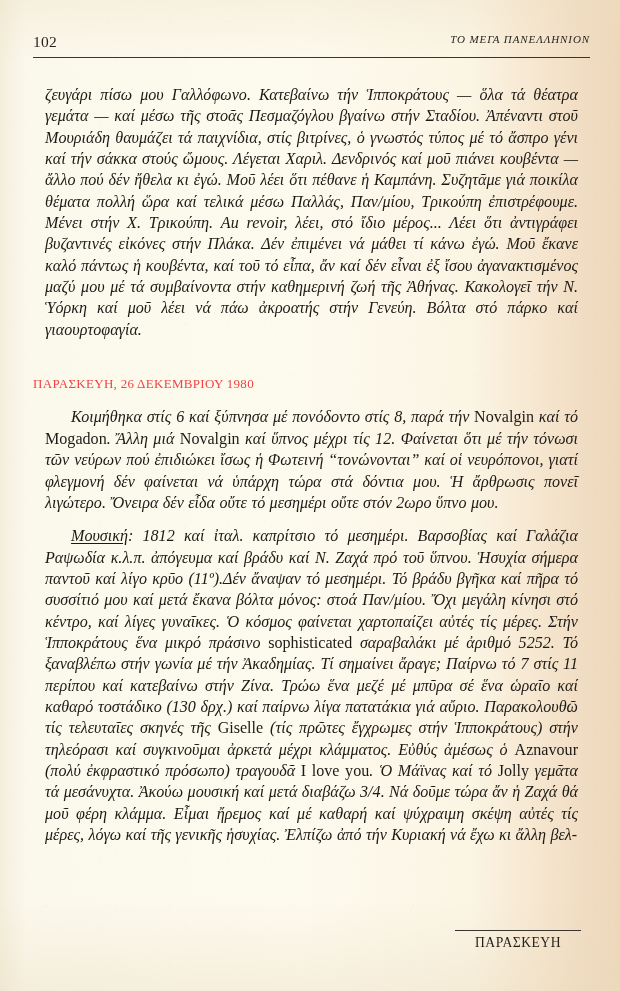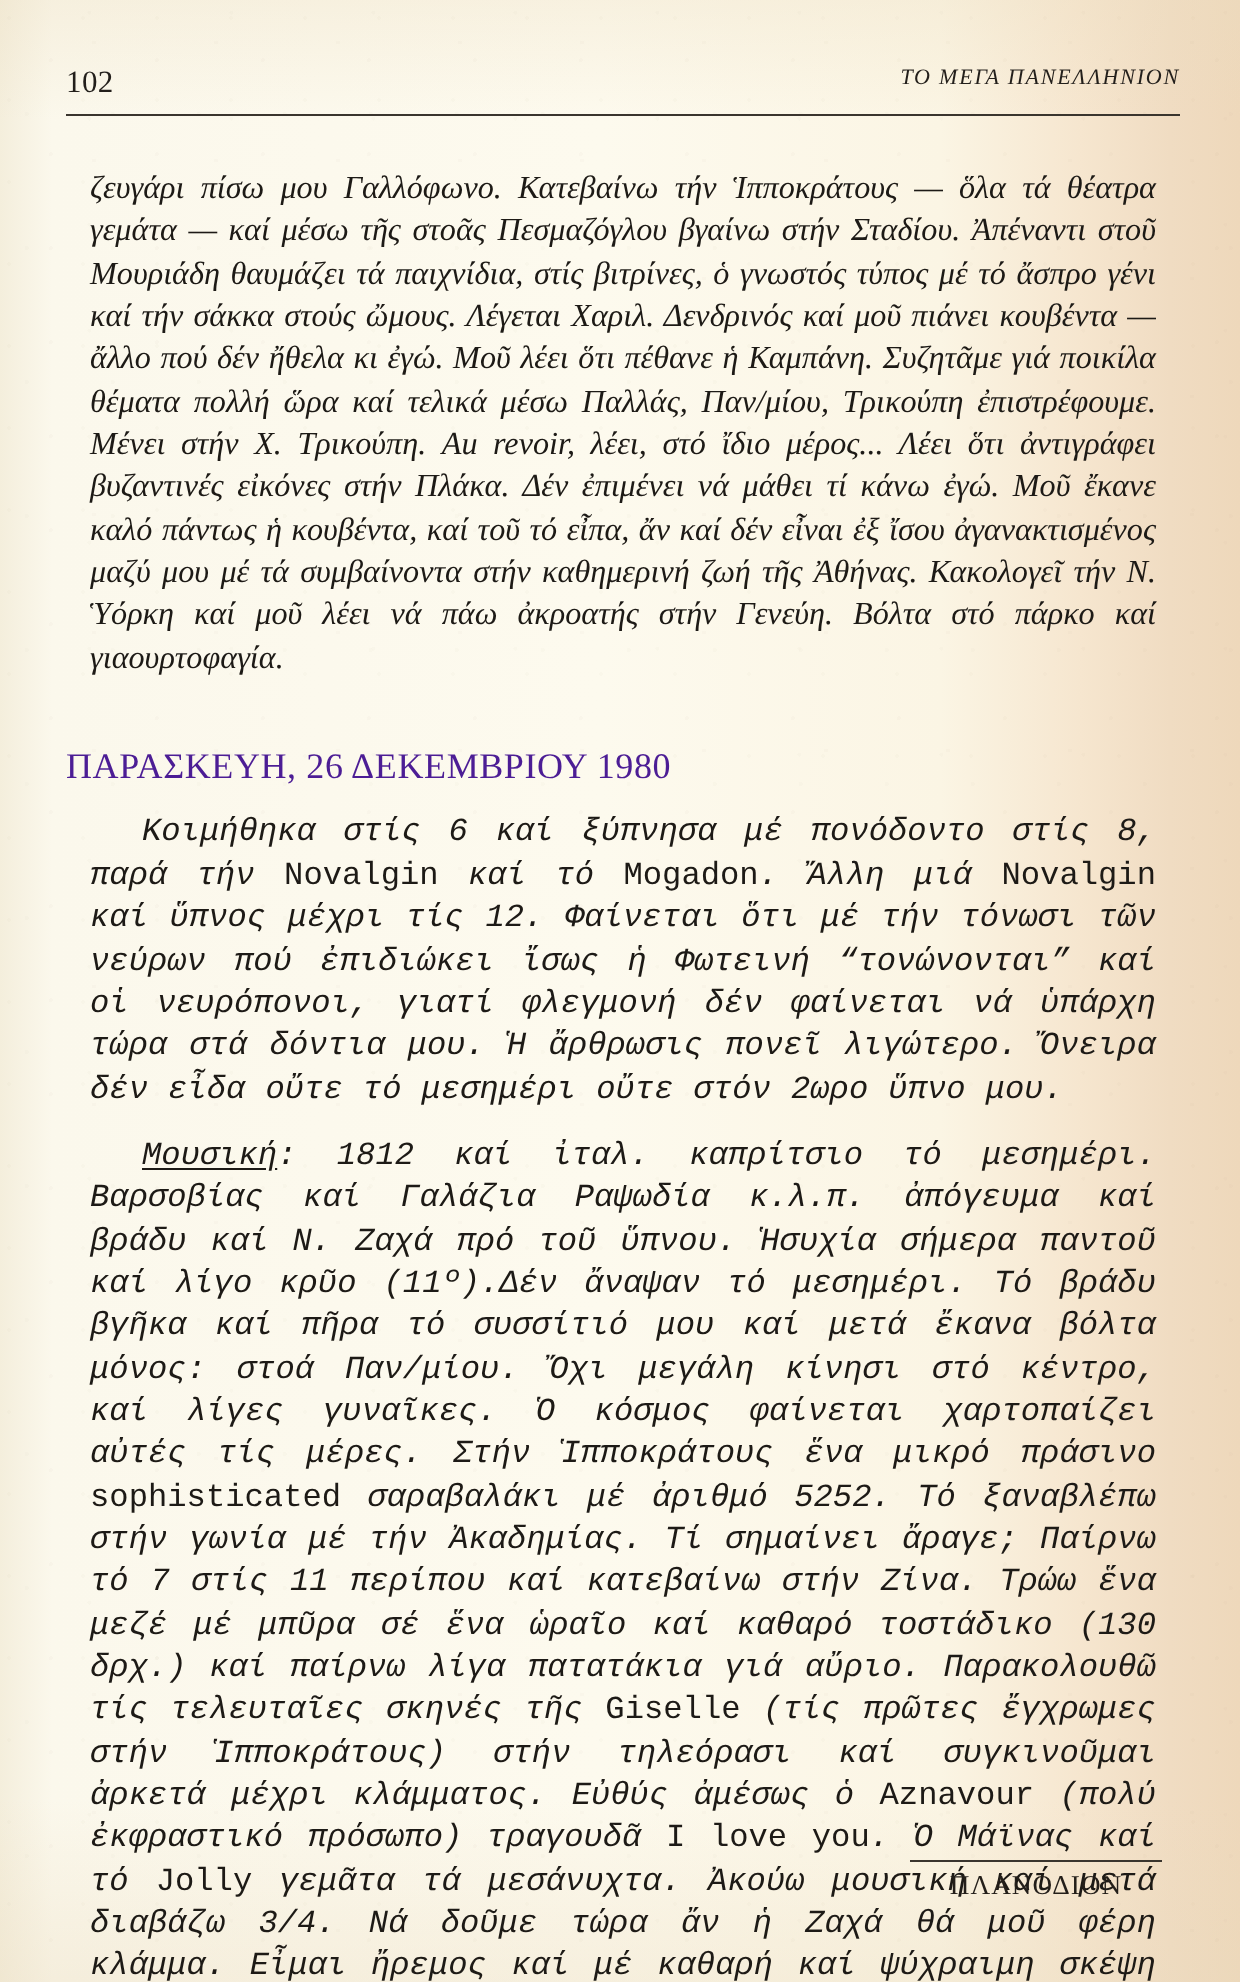--- a/index.html
+++ b/index.html
@@ -110,37 +110,36 @@
     line-height: 21.35px;
     text-align: justify;
     text-align-last: left;
     margin: 12px;
     color: #1d1a16;
     word-spacing: .4px;
     hyphens: none;
   }
   .para.indent {
     text-indent: 26px;
-    font-family: Liberation Mono, monospace;
   }
   .para .roman {
     font-style: normal;
   }
   .para .ul {
     text-decoration: underline;
     text-underline-offset: 2px;
   }
 
   .entry-head {
     font-style: normal;
-    font-size: 18px;
+    font-size: 13px;
     line-height: 21.35px;
     letter-spacing: .3px;
     margin: 0;
-    color: #4c1d95;
+    color: #ef4444;
   }
 
   .gap-before-entry { height: 21px; }
 
   
   .colophon {
     position: absolute;
     left: 455px;
     top: 930px;
     width: 126px;
@@ -183,16 +182,16 @@
     <p class="entry-head">ΠΑΡΑΣΚΕΥΗ, 26 ΔΕΚΕΜΒΡΙΟΥ 1980</p>
 
     <p class="para indent"><span>Κοιμήθηκα στίς 6 καί ξύπνησα μέ πονόδοντο στίς 8, παρά τήν </span><span class="roman">Novalgin</span><span> καί τό </span><span class="roman">Mogadon</span><span>. Ἄλλη μιά </span><span class="roman">Novalgin</span><span> καί ὕπνος μέχρι τίς 12. Φαίνεται ὅτι μέ τήν τόνωσι τῶν νεύρων πού ἐπιδιώκει ἴσως ἡ Φωτεινή “τονώνονται” καί οἱ νευρόπονοι, γιατί φλεγμονή δέν φαίνεται νά ὑπάρχη τώρα στά δόντια μου. Ἡ ἄρθρωσις πονεῖ λιγώτερο. Ὄνειρα δέν εἶδα οὔτε τό μεσημέρι οὔτε στόν 2ωρο ὕπνο μου.</span></p>
 
     <p class="para indent"><span class="ul">Μουσική</span><span>: 1812 καί ἰταλ. καπρίτσιο τό μεσημέρι. Βαρσοβίας καί Γαλάζια Ραψωδία κ.λ.π. ἀπόγευμα καί βράδυ καί Ν. Ζαχά πρό τοῦ ὕπνου. Ἡσυχία σήμερα παντοῦ καί λίγο κρῦο (11º).Δέν ἄναψαν τό μεσημέρι. Τό βράδυ βγῆκα καί πῆρα τό συσσίτιό μου καί μετά ἔκανα βόλτα μόνος: στοά Παν/μίου. Ὄχι μεγάλη κίνησι στό κέντρο, καί λίγες γυναῖκες. Ὁ κόσμος φαίνεται χαρτοπαίζει αὐτές τίς μέρες. Στήν Ἱπποκράτους ἕνα μικρό πράσινο </span><span class="roman">sophisticated</span><span> σαραβαλάκι μέ ἀριθμό 5252. Τό ξαναβλέπω στήν γωνία μέ τήν Ἀκαδημίας. Τί σημαίνει ἄραγε; Παίρνω τό 7 στίς 11 περίπου καί κατεβαίνω στήν Ζίνα. Τρώω ἕνα μεζέ μέ μπῦρα σέ ἕνα ὡραῖο καί καθαρό τοστάδικο (130 δρχ.) καί παίρνω λίγα πατατάκια γιά αὔριο. Παρακολουθῶ τίς τελευταῖες σκηνές τῆς </span><span class="roman">Giselle</span><span> (τίς πρῶτες ἔγχρωμες στήν Ἱπποκράτους) στήν τηλεόρασι καί συγκινοῦμαι ἀρκετά μέχρι κλάμματος. Εὐθύς ἀμέσως ὁ </span><span class="roman">Aznavour</span><span> (πολύ ἐκφραστικό πρόσωπο) τραγουδᾶ </span><span class="roman">I love you</span><span>. Ὁ Μάϊνας καί τό </span><span class="roman">Jolly</span><span> γεμᾶτα τά μεσάνυχτα. Ἀκούω μουσική καί μετά διαβάζω 3/4. Νά δοῦμε τώρα ἄν ἡ Ζαχά θά μοῦ φέρη κλάμμα. Εἶμαι ἤρεμος καί μέ καθαρή καί ψύχραιμη σκέψη αὐτές τίς μέρες, λόγω καί τῆς γενικῆς ἡσυχίας. Ἐλπίζω ἀπό τήν Κυριακή νά ἔχω κι ἄλλη βελ-</span></p>
 
   </div>
 
   <div class="colophon">
     <div class="colophon-rule"></div>
-    <div class="colophon-text">ΠΛΑΝΟΔΙΟΝ</div>
+    <div class="colophon-text">ΠΑΡΑΣΚΕΥΗ</div>
   </div>
 
 </div>
 
 </body></html>

